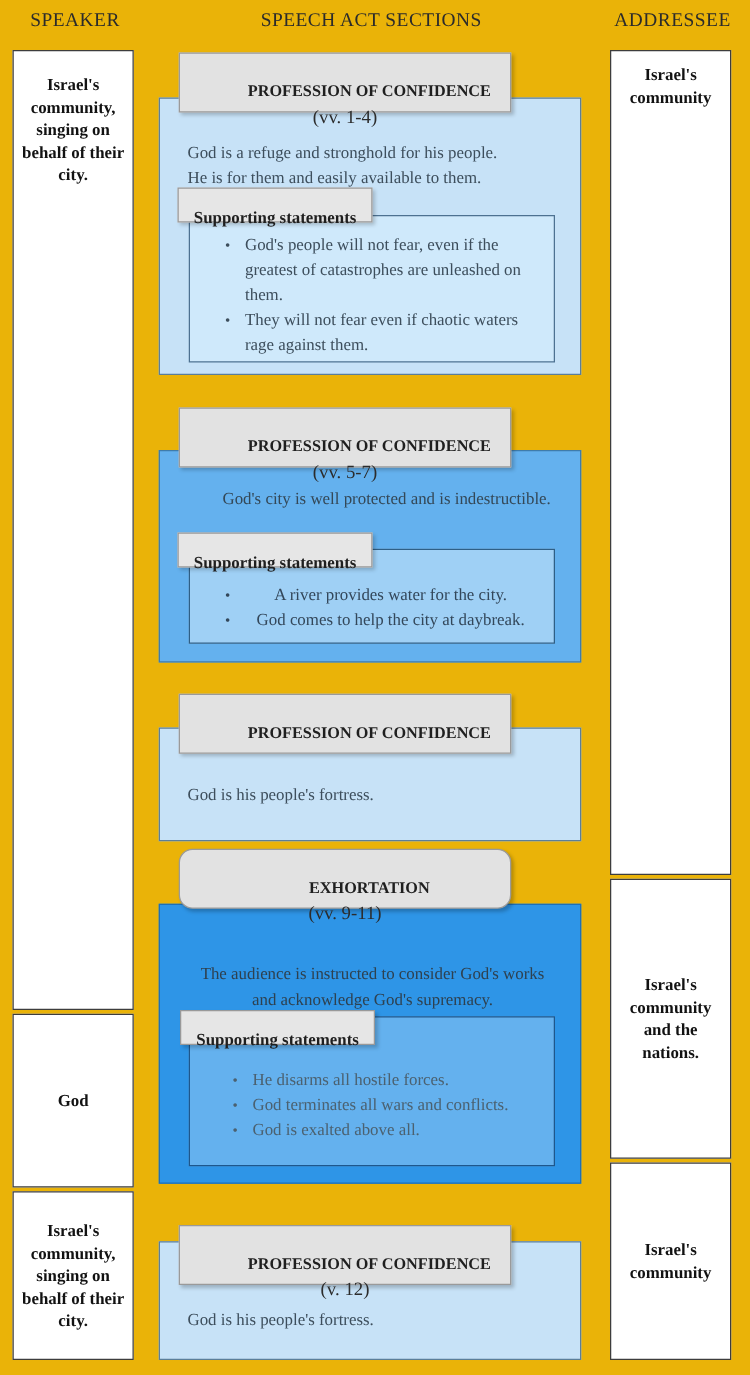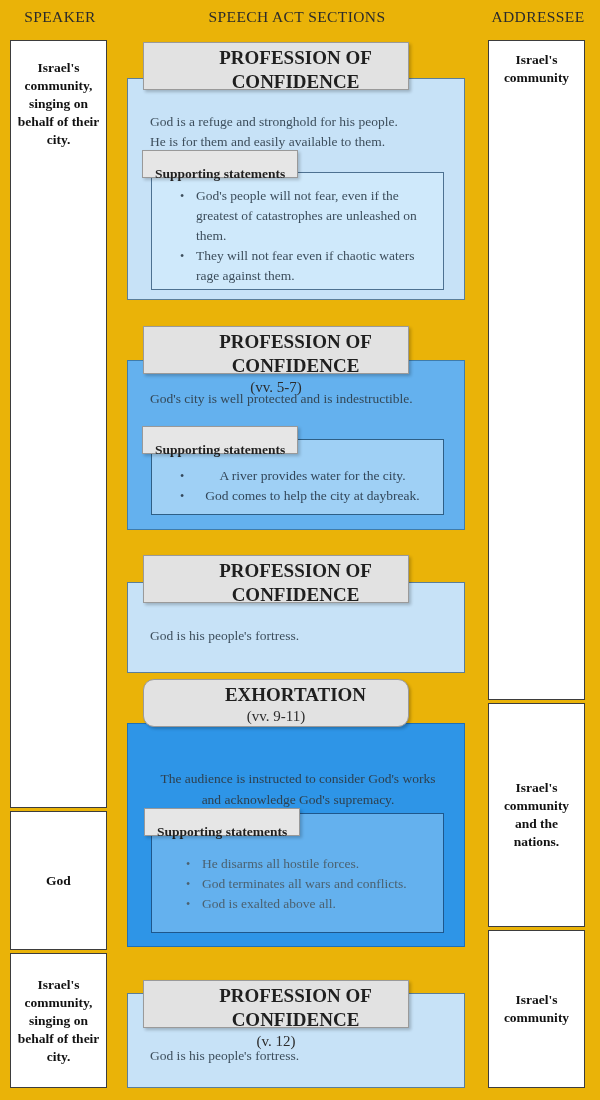--- a/index.html
+++ b/index.html
@@ -36,35 +36,35 @@
   .sec-body{
     position:absolute;left:127px;width:338px;box-sizing:border-box;border:1px solid #5b7e99;
   }
   .sec-summary{
     white-space:pre-line;font-size:13.5px;line-height:20px;color:#3d4e5c;
     padding:0 18px 0 22px;
   }
   .s1-body{top:78px;height:222px;background:#c7e2f7;}
   .s1-body .sec-summary{padding-top:33px;}
   .s2-body{top:360px;height:170px;background:#64b1ee;border-color:#3f7cab;}
-  .s2-body .sec-summary{padding-top:28px;color:#344857;}
+  .s2-body .sec-summary{padding-top:28px;color:#344857;margin-left:28px;}
   .s3-body{top:582px;height:91px;background:#c7e2f7;}
   .s3-body .sec-summary{padding-top:43px;}
   .s4-body{top:723px;height:224px;background:#2e95e7;border-color:#1f6fb5;}
   .s4-body .sec-summary{padding-top:44px;text-align:center;color:#2e4150;line-height:21px;}
   .s5-body{top:993px;height:95px;background:#c7e2f7;}
   .s5-body .sec-summary{padding-top:52px;}
 
   
   .sec-header{
     position:absolute;left:143px;width:266px;height:48px;box-sizing:border-box;
     background:#e2e2e2;border:1px solid #9a9a9a;box-shadow:2px 2px 3px rgba(0,0,0,0.22);
     text-align:center;z-index:5;
   }
-  .sec-title{font-weight:700;font-size:19px;line-height:24px;color:#1f1f1f;padding-top:3px;margin-left:39px;}
+  .sec-title{font-weight:700;font-size:13px;line-height:24px;color:#1f1f1f;padding-top:18px;margin-left:39px;}
   .sec-verses{font-size:15px;line-height:19px;color:#2c2c2c;}
   .s1-header{top:42px;}
   .s2-header{top:326px;}
   .s3-header{top:555px;}
   .s4-header{top:679px;border-radius:11px;}
   .s5-header{top:980px;}
 
   
   .support-label{
     position:absolute;height:28px;box-sizing:border-box;background:#e6e6e6;
@@ -127,20 +127,21 @@
     <div class="support-label">Supporting statements</div>
     <div class="inner-box">
       <ul class="bullet-list">
           <li>God's people will not fear, even if  the greatest of catastrophes are unleashed on them.</li>
           <li>They will not fear even if chaotic waters rage against them.</li>
         </ul>
     </div>
   </div>
   <div class="sec-header s1-header">
     <div class="sec-title">PROFESSION OF CONFIDENCE</div>
+    <div class="sec-verses">(vv. 1-4)</div>
   </div>
 
   <div class="sec-body s2-body">
     <div class="sec-summary">God's city is well protected and is indestructible.</div>
     <div class="support-label">Supporting statements</div>
     <div class="inner-box">
       <ul class="bullet-list">
           <li>A river provides water for the city.</li>
           <li>God comes to help the city at daybreak.</li>
         </ul>

